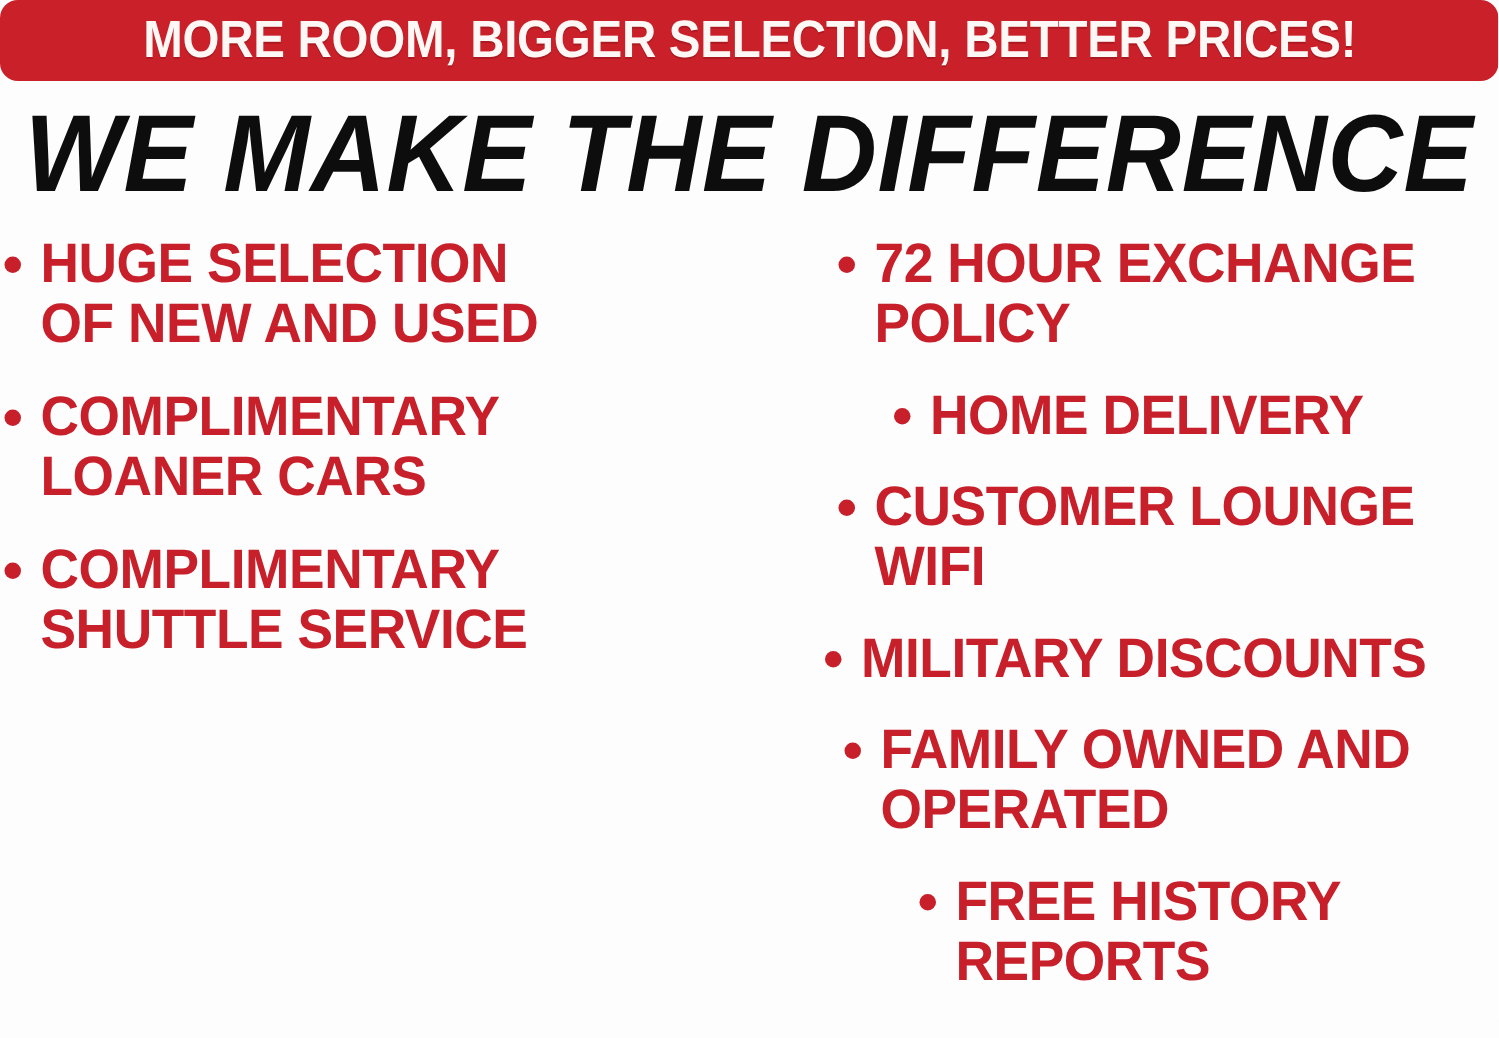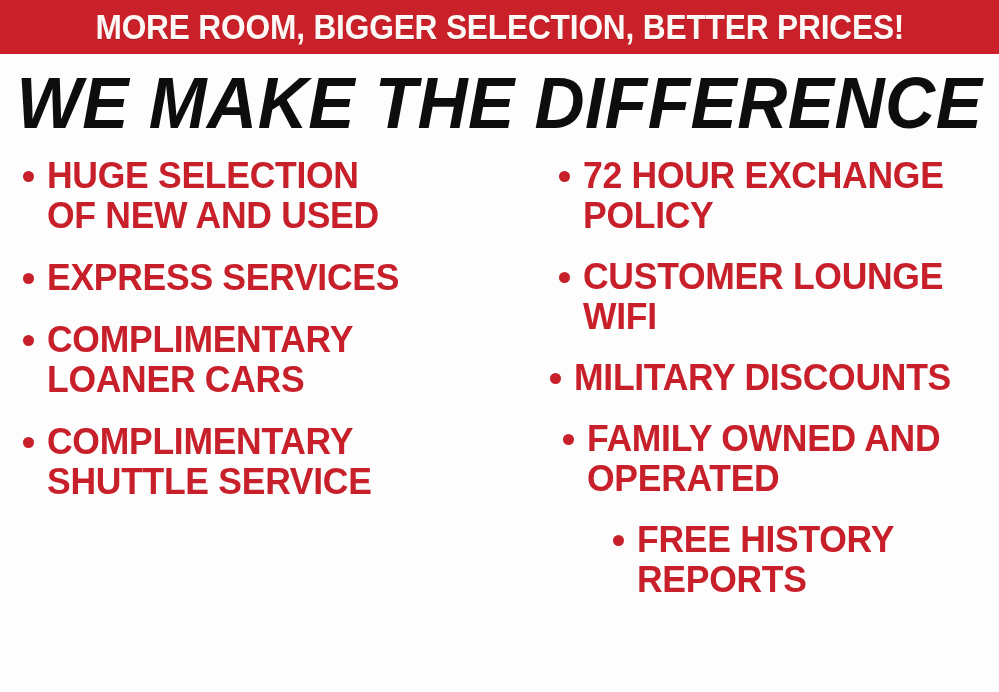--- a/index.html
+++ b/index.html
@@ -24,20 +24,21 @@
   .banner {
     position: absolute;
     left: 0;
     top: 0;
     width: 999px;
     height: 54px;
     background: #ca2029;
     display: flex;
     align-items: center;
     justify-content: center;
+    border-radius: 12px;
   }
   .banner-text {
     color: #fdf8f5;
     font-family: "Liberation Sans", sans-serif;
     font-weight: 700;
     font-size: 35px;
     line-height: 36px;
     letter-spacing: -0.2px;
     transform: scaleX(0.905);
     transform-origin: center center;
@@ -77,21 +78,21 @@
     width: 999px;
     height: 536px;
     display: flex;
     align-items: flex-start;
   }
   .col {
     box-sizing: border-box;
     width: 499px;
     padding: 0;
   }
-  .col-left  { padding-left: 23px; }
+  .col-left  { padding-left: 3px; }
   .col-right { padding-left: 20px; }
 
   .bullet-item {
     display: flex;
     align-items: flex-start;
     margin-bottom: 22px;
   }
   .col-left  .bullet-item { margin-bottom: 22px; }
   .col-right .bullet-item { margin-bottom: 21px; justify-content: center; }
 
@@ -132,24 +133,20 @@
   <div class="columns">
 
     <div class="col col-left">
 
       <div class="bullet-item">
         <span class="bullet-dot"></span>
         <span class="bullet-text">HUGE SELECTION
 OF NEW AND USED</span>
       </div>
 
-      <div class="bullet-item">
-        <span class="bullet-dot"></span>
-        <span class="bullet-text">EXPRESS SERVICES</span>
-      </div>
 
 
       <div class="bullet-item">
         <span class="bullet-dot"></span>
         <span class="bullet-text">COMPLIMENTARY
 LOANER CARS</span>
       </div>
 
       <div class="bullet-item">
         <span class="bullet-dot"></span>
@@ -160,20 +157,24 @@
     </div>
 
     <div class="col col-right">
 
       <div class="bullet-item">
         <span class="bullet-dot"></span>
         <span class="bullet-text">72 HOUR EXCHANGE
 POLICY</span>
       </div>
 
+      <div class="bullet-item">
+        <span class="bullet-dot"></span>
+        <span class="bullet-text">HOME DELIVERY</span>
+      </div>
 
       <div class="bullet-item">
         <span class="bullet-dot"></span>
         <span class="bullet-text">CUSTOMER LOUNGE
 WIFI</span>
       </div>
 
       <div class="bullet-item">
         <span class="bullet-dot"></span>
         <span class="bullet-text">MILITARY DISCOUNTS</span>

